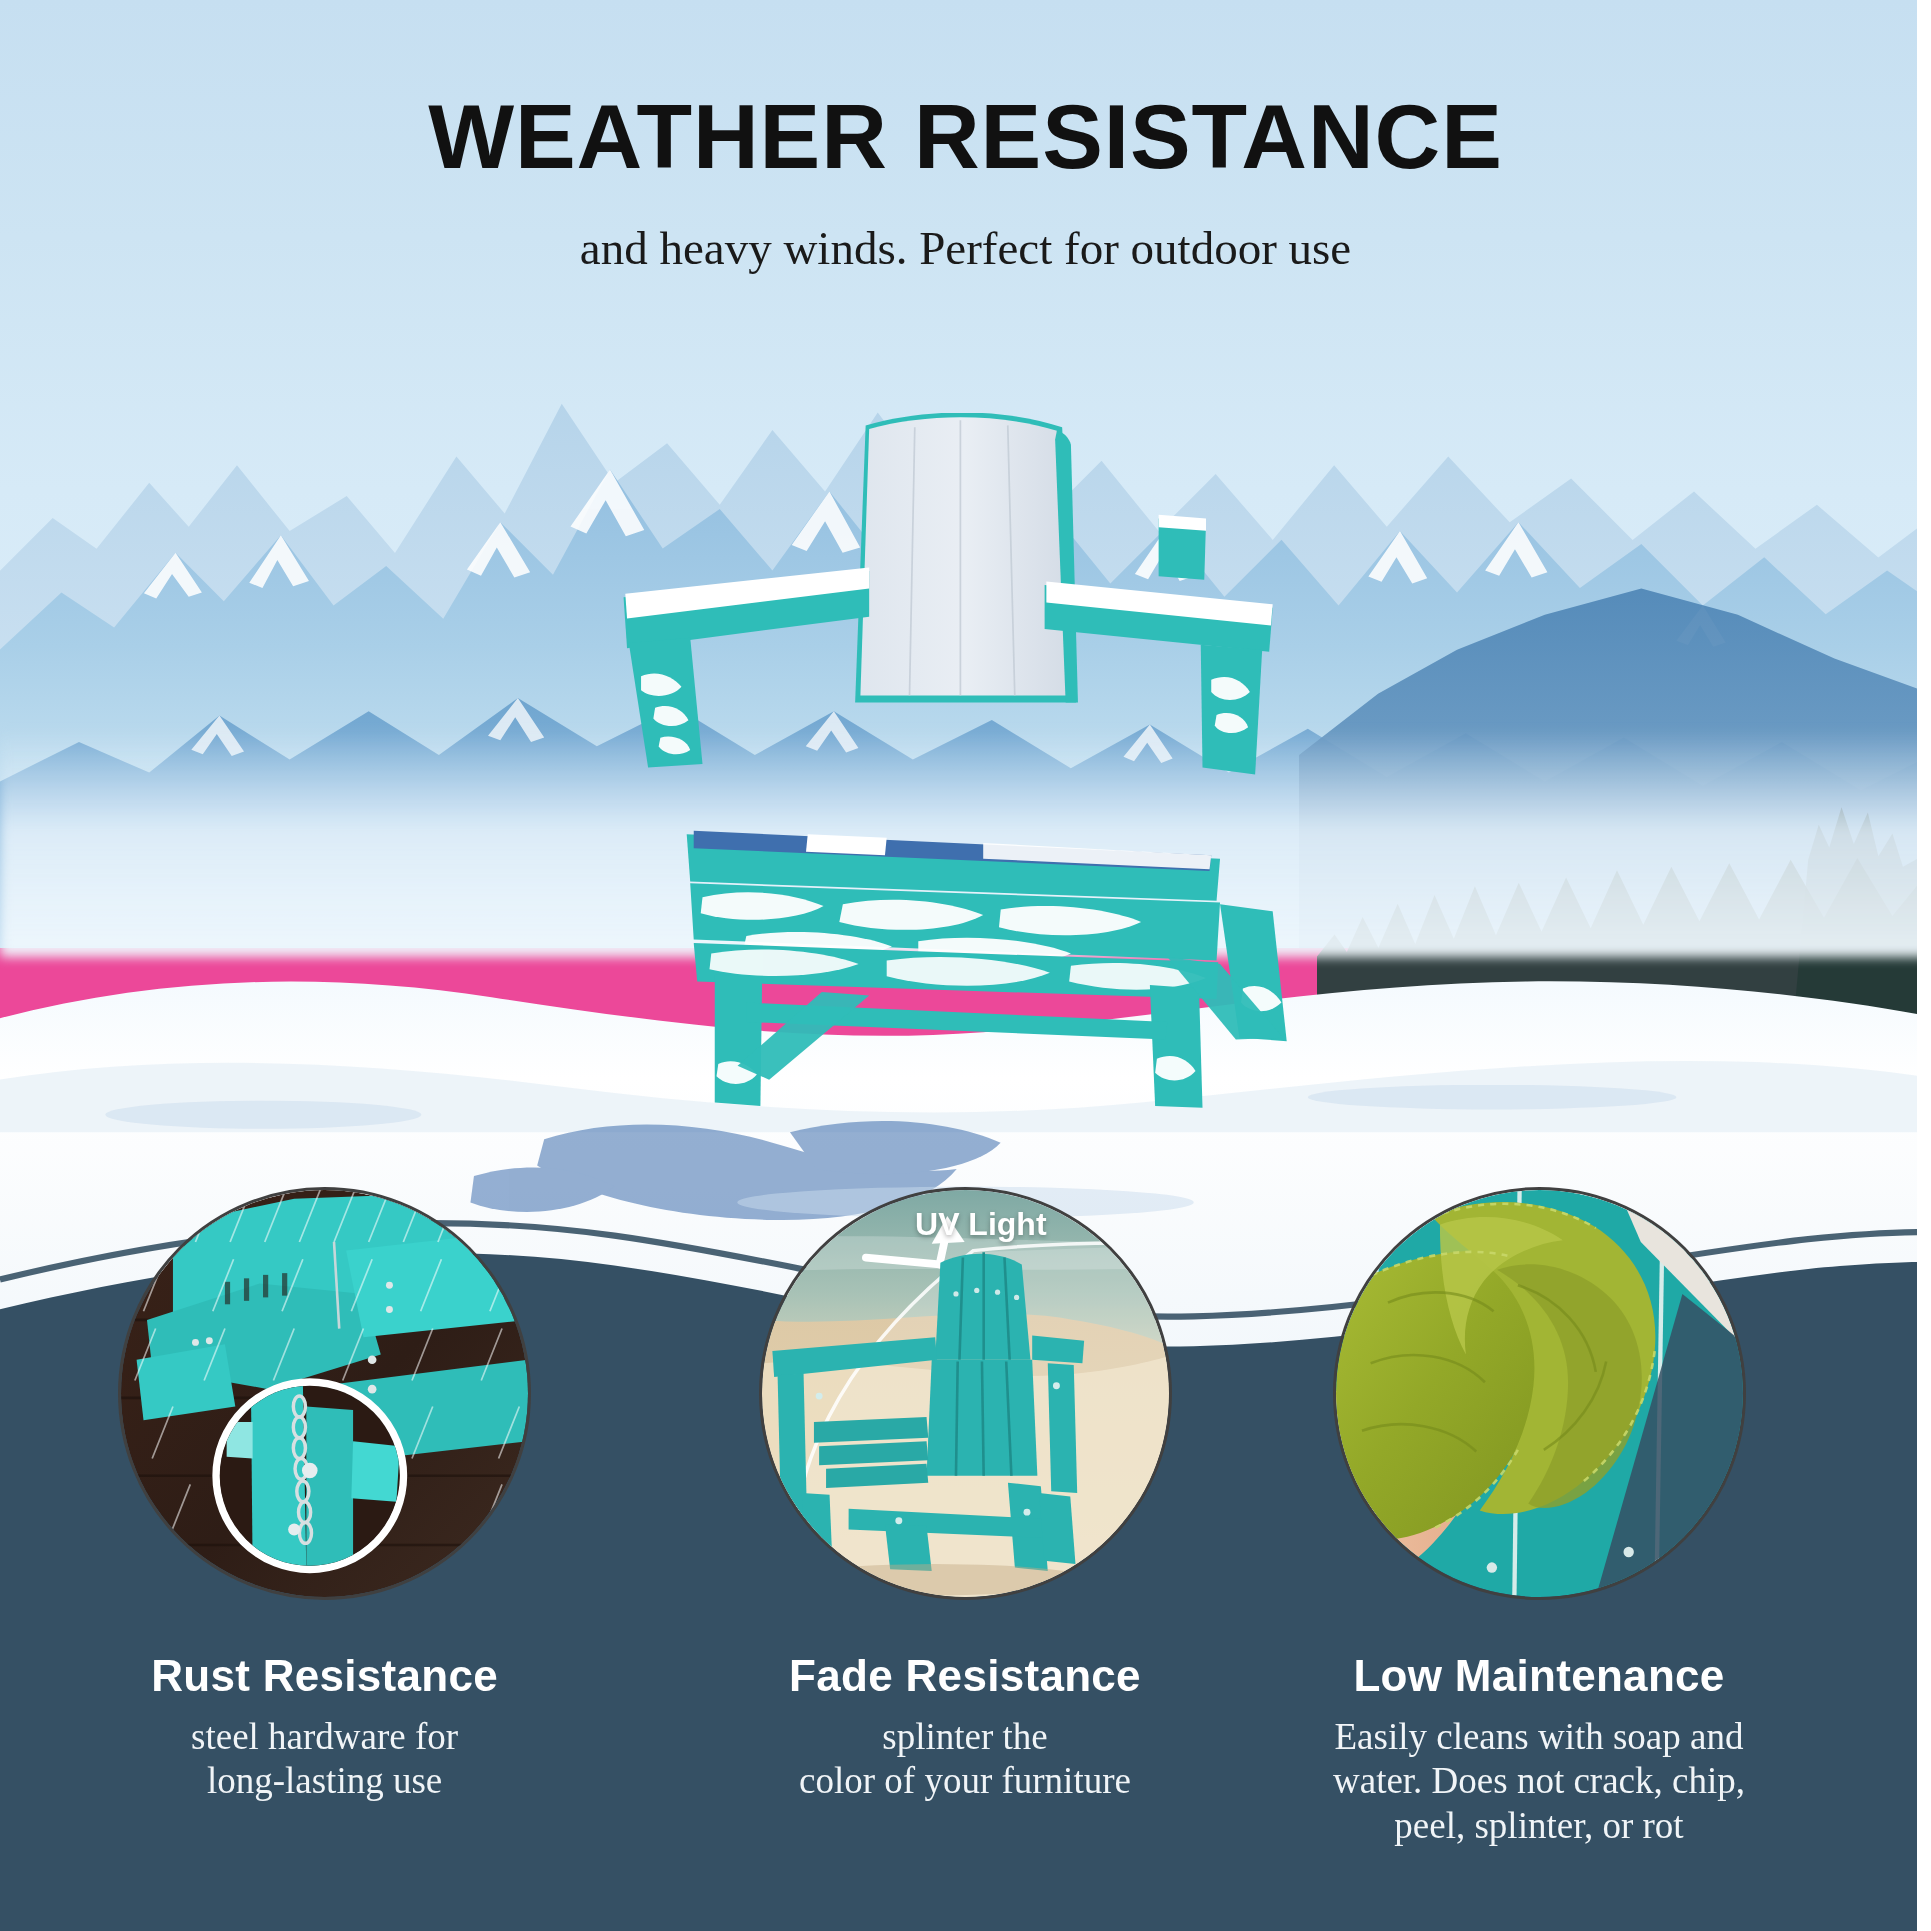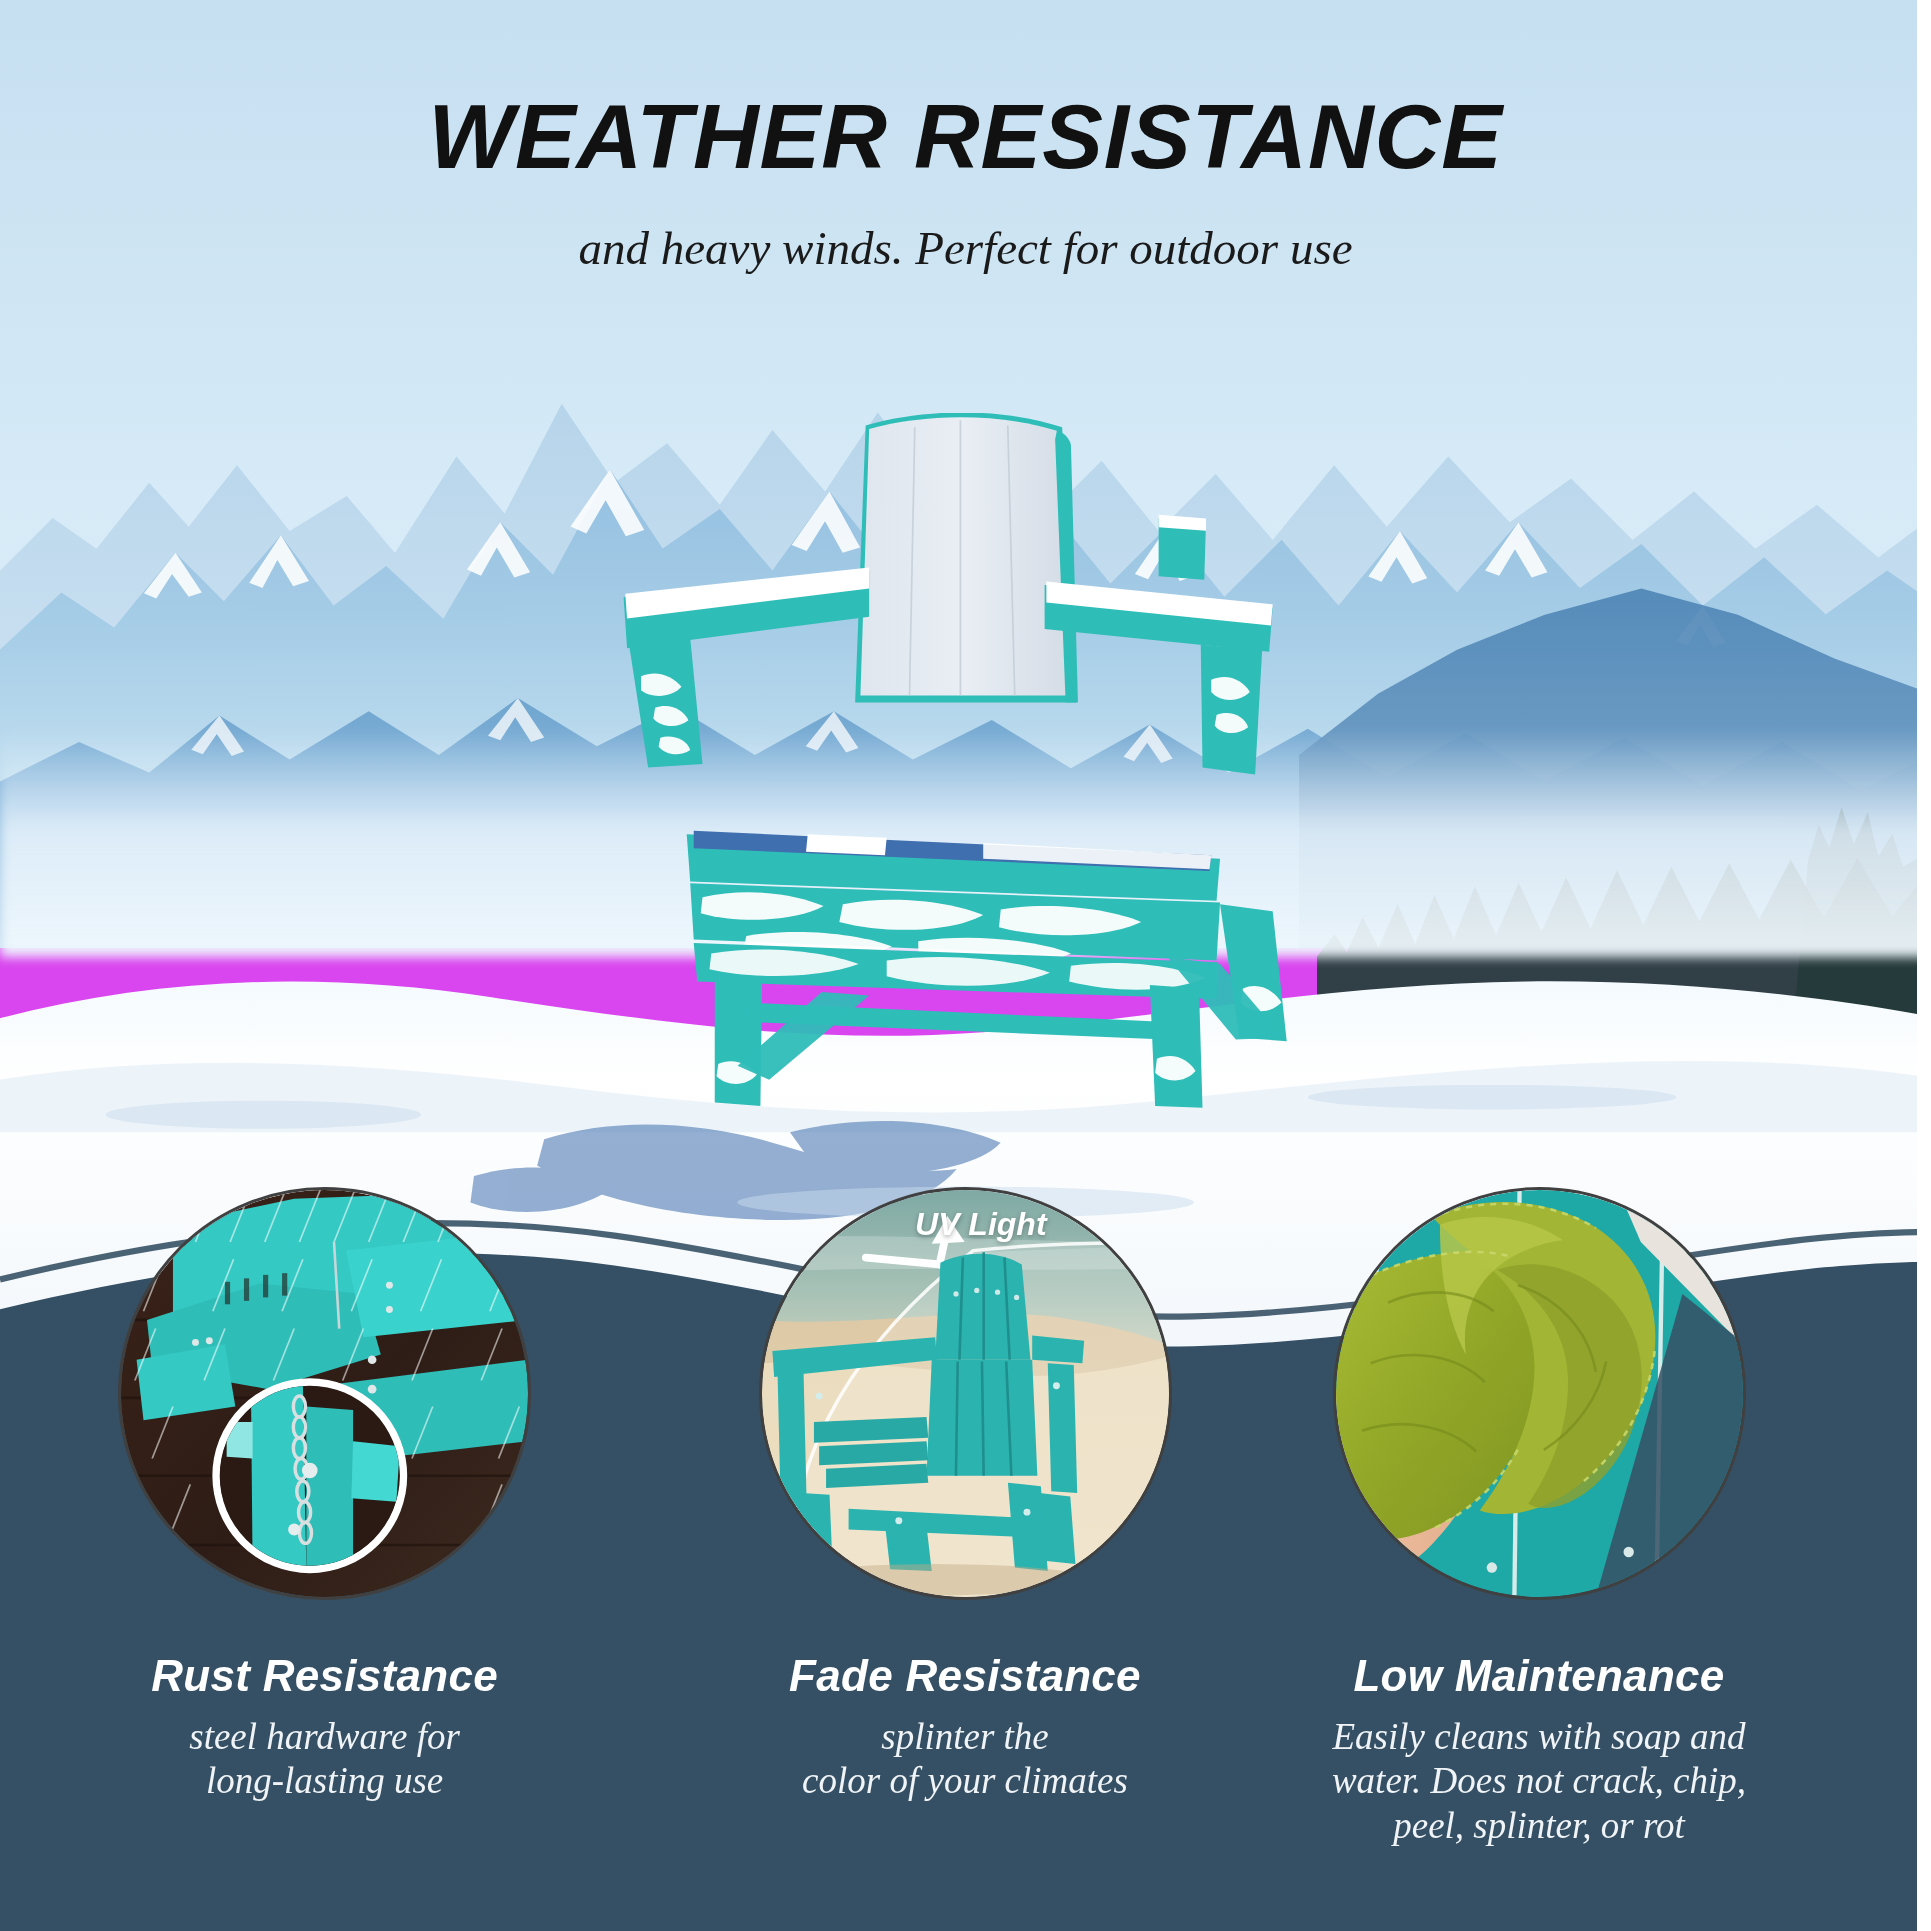--- a/index.html
+++ b/index.html
@@ -1,18 +1,18 @@
 <!DOCTYPE html>
 <html style="font-size:14px"><head>
 <meta charset="utf-8">
 <style>
   html,body{margin:0;padding:0;background:#fff;}
   body{width:1931px;height:1931px;font-family:"Liberation Sans",sans-serif;}
 
-  #stage{position:relative;width:1917px;height:1931px;overflow:hidden;background:#d946ef;font-style:italic;}
+  #stage{position:relative;width:1917px;height:1931px;overflow:hidden;background:#ec4899;}
 
   
   .sky{position:absolute;left:0;top:0;width:1931px;height:790px;
        background:linear-gradient(180deg,#c6dff1 0%,#cde4f3 30%,#d6eaf7 62%,#dceef9 100%);}
 
   
   .mtn-layer{position:absolute;left:0;width:1931px;}
   .mtn-far{top:351px;height:369px;}
   .mtn-mid{top:386px;height:404px;}
   .mtn-near{top:492px;height:456px;}
@@ -455,21 +455,21 @@
             </g>
 
             <ellipse cx="200" cy="450" rx="180" ry="18" fill="#c4ab85" opacity=".45"></ellipse>
           </g>
         </svg>
         <div class="uv-label">UV Light</div>
       </div>
       <h3 class="f-title">Fade Resistance</h3>
       <p class="f-desc">
         <span>splinter the</span>
-        <span>color of your climates</span>
+        <span>color of your furniture</span>
       </p>
     </div>
 
     <div class="feature f3">
       <div class="photo">
         <svg viewBox="0 0 470 470" style="width:100%;height:100%;display:block;">
           <defs>
             <clipPath id="c3">
                 <circle cx="235" cy="235" r="235"></circle>
               </clipPath>

